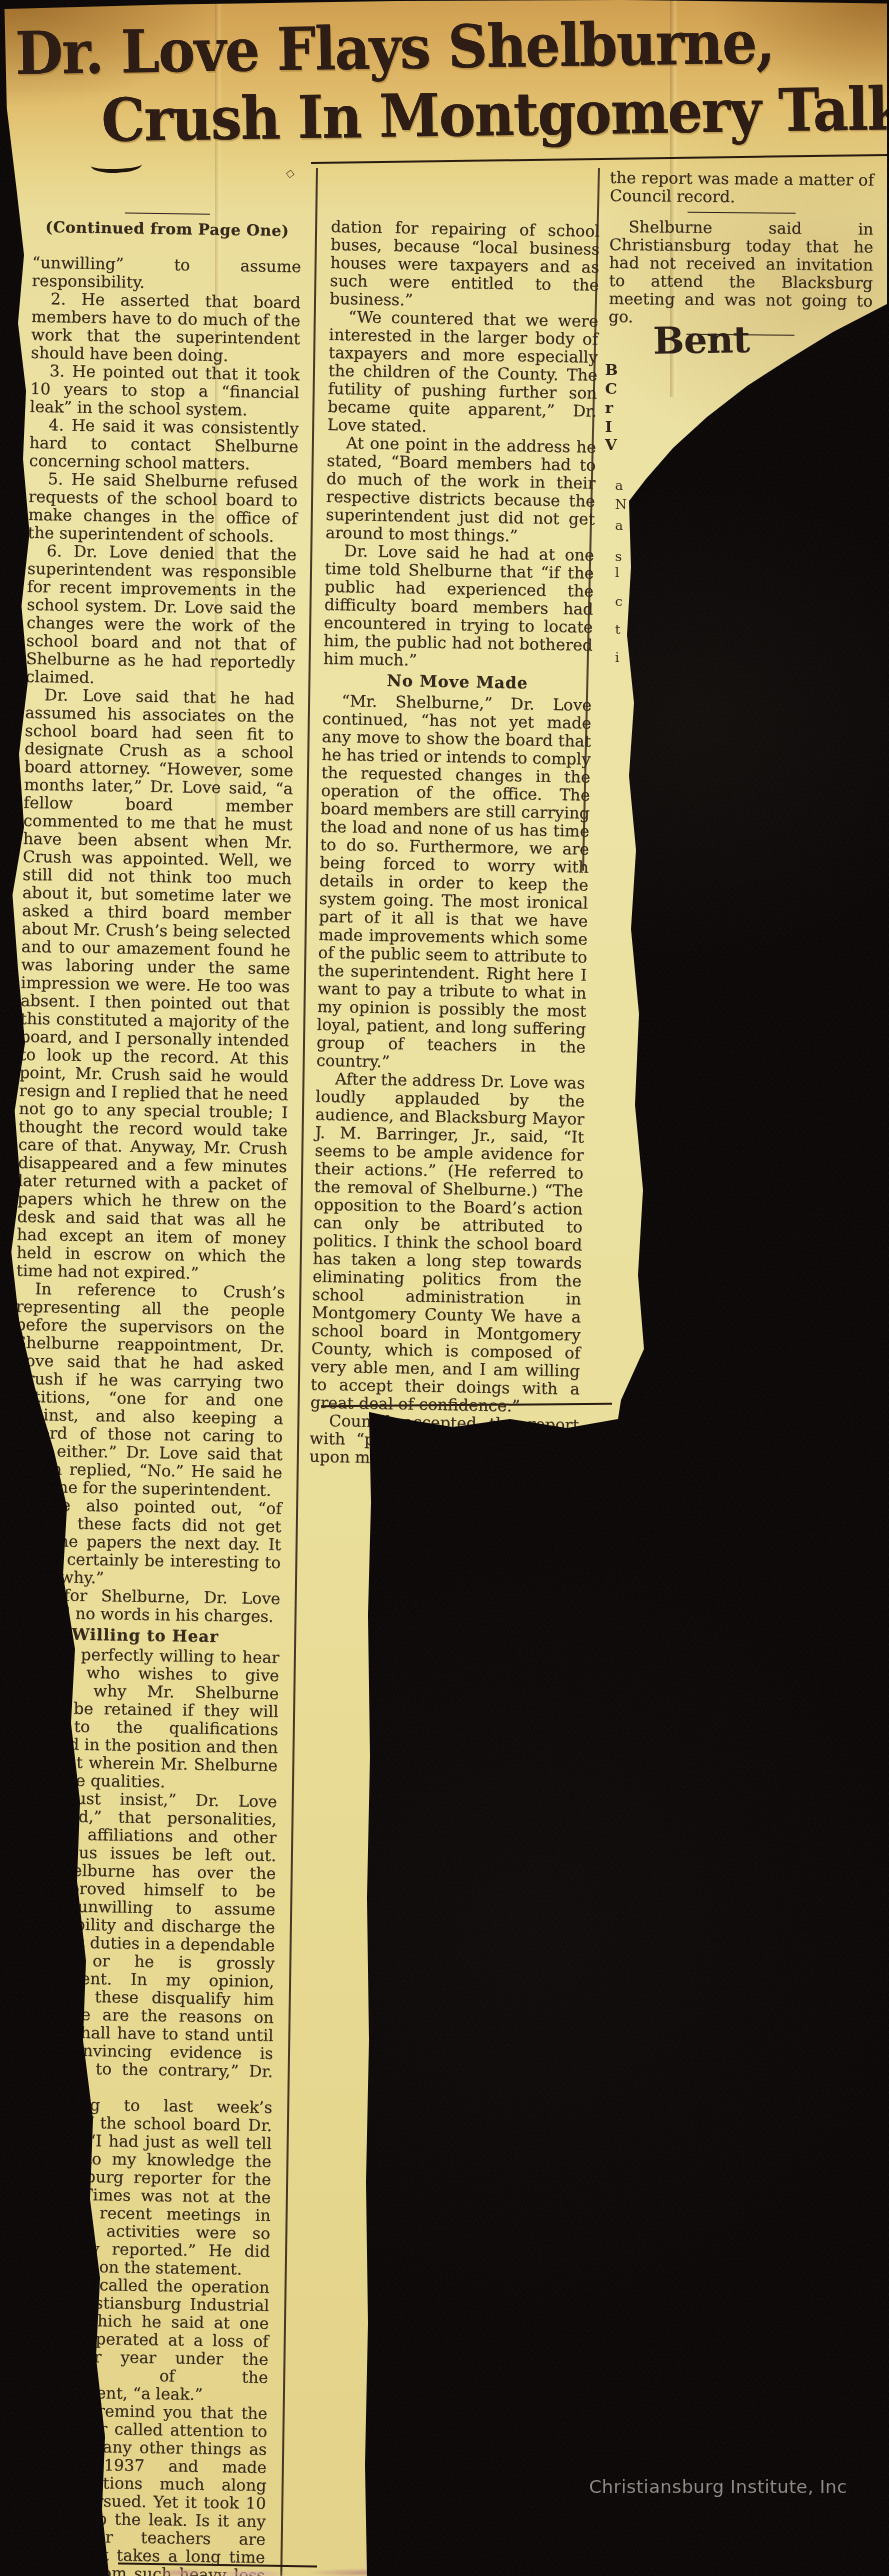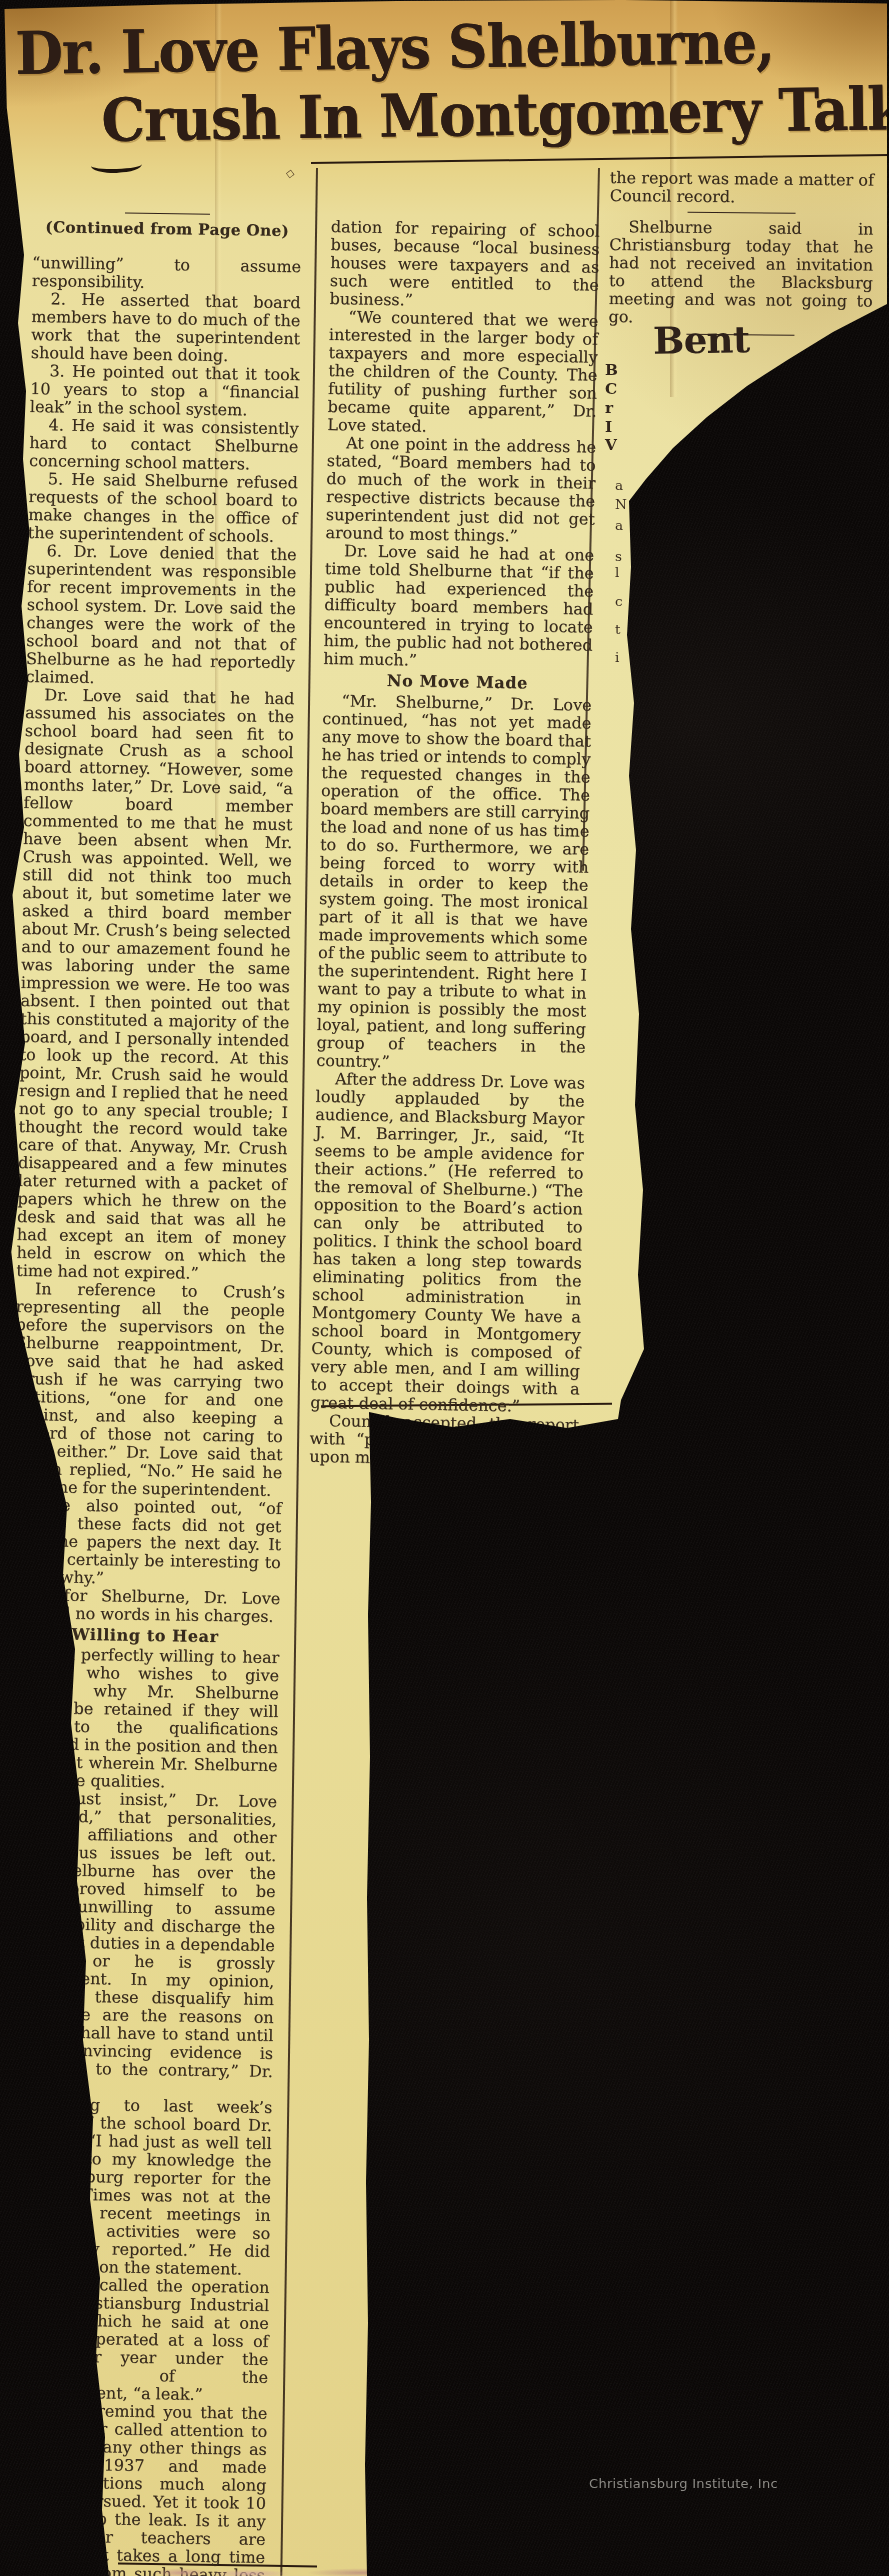--- a/index.html
+++ b/index.html
@@ -104,21 +104,21 @@
       radial-gradient(51px 5.1px at 22% 70%, #d4a9a0, transparent 80%),
       radial-gradient(68px 5.7px at 45% 60%, #bd8f80, transparent 80%),
       radial-gradient(45px 4.5px at 62% 65%, #caa392, transparent 80%);
     filter:blur(0.6px);}
   
   .vignette{position:absolute;inset:0;z-index:5;pointer-events:none;
     background:radial-gradient(140% 120% at 50% 45%, transparent 62%, rgba(0,0,0,0.34));}
   #watermark{
     position:absolute;left:589px;top:2476px;z-index:6;
     font-family:"DejaVu Sans","Liberation Sans",sans-serif;
-    font-size:13px;color:#8d8b86;letter-spacing:0.3px;
+    font-size:18px;color:#8d8b86;letter-spacing:0.3px;
   }
 </style>
 </head>
 <body>
 
 <div class="fabric"></div>
 
 <div class="paper">
   <div class="crease c1"></div>
   <div class="crease c2"></div>

